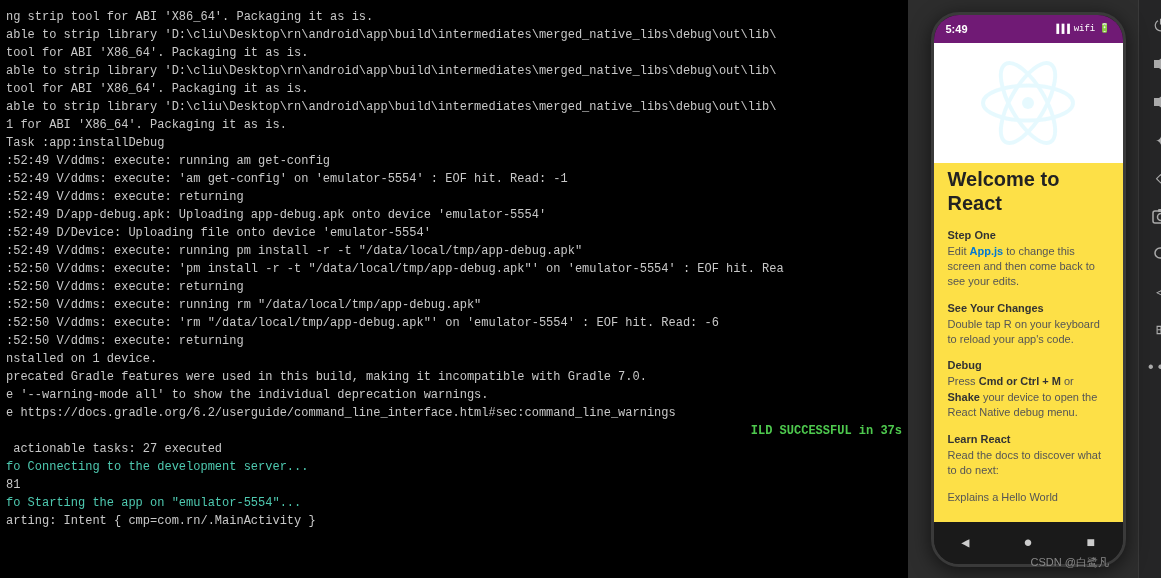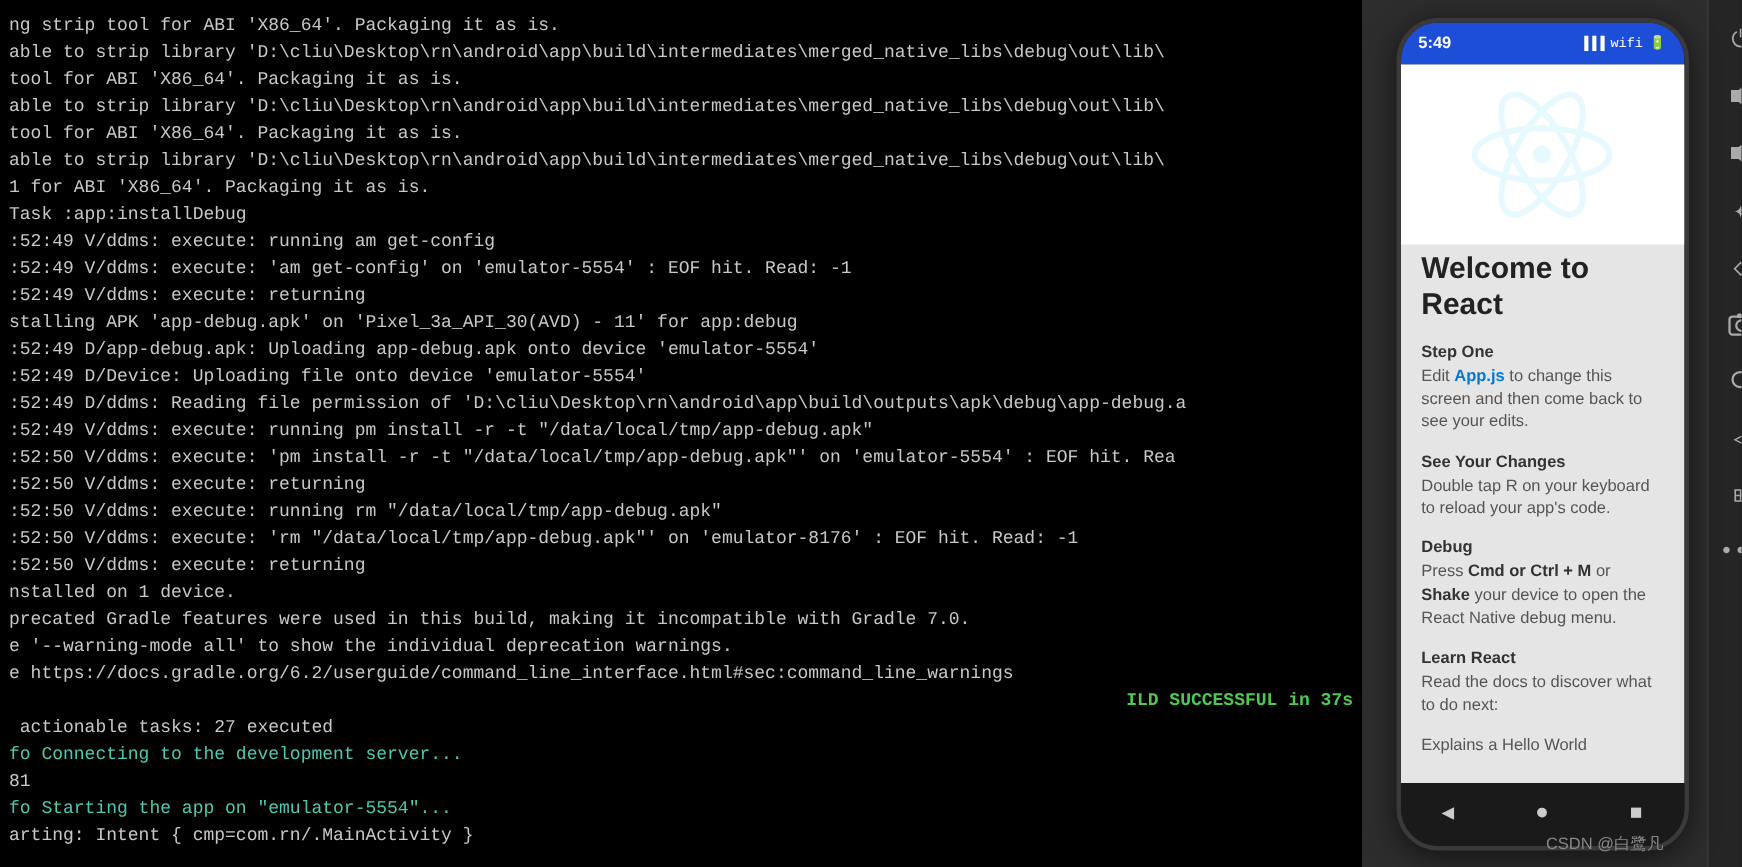--- a/index.html
+++ b/index.html
@@ -58,21 +58,21 @@
       border-radius: 28px;
       border: 3px solid #3a3a3a;
       display: flex;
       flex-direction: column;
       overflow: hidden;
       position: relative;
       box-shadow: 0 4px 20px rgba(0,0,0,0.6);
     }
 
     #phone-top-bar {
-      background: #1d4ed8;
+      background: #701a75;
       height: 28px;
       display: flex;
       align-items: center;
       justify-content: space-between;
       padding: 0 12px;
       flex-shrink: 0;
     }
 
     #phone-status-time {
       color: #fff;
@@ -87,21 +87,21 @@
       align-items: center;
     }
 
     #phone-status-icons span {
       color: #fff;
       font-size: 9px;
     }
 
     #phone-screen {
       flex: 1;
-      background: #e5e5e5;
+      background: #fde047;
       overflow: hidden;
       position: relative;
     }
 
     
     #react-logo-area {
       width: 100%;
       height: 120px;
       background: #fff;
       display: flex;
@@ -222,29 +222,27 @@
       <div class="line normal">tool for ABI 'X86_64'. Packaging it as is.</div>
       <div class="line normal">able to strip library 'D:\cliu\Desktop\rn\android\app\build\intermediates\merged_native_libs\debug\out\lib\</div>
       <div class="line normal">tool for ABI 'X86_64'. Packaging it as is.</div>
       <div class="line normal">able to strip library 'D:\cliu\Desktop\rn\android\app\build\intermediates\merged_native_libs\debug\out\lib\</div>
       <div class="line normal">1 for ABI 'X86_64'. Packaging it as is.</div>
       <div class="line normal"></div>
       <div class="line normal">Task :app:installDebug</div>
       <div class="line normal">:52:49 V/ddms: execute: running am get-config</div>
       <div class="line normal">:52:49 V/ddms: execute: 'am get-config' on 'emulator-5554' : EOF hit. Read: -1</div>
       <div class="line normal">:52:49 V/ddms: execute: returning</div>
-      <div class="line normal">stalling APK 'app-debug.apk' on 'Pixel_3a_API_30(AVD) - 11' for app:debug</div>
       <div class="line normal">:52:49 D/app-debug.apk: Uploading app-debug.apk onto device 'emulator-5554'</div>
       <div class="line normal">:52:49 D/Device: Uploading file onto device 'emulator-5554'</div>
-      <div class="line normal">:52:49 D/ddms: Reading file permission of 'D:\cliu\Desktop\rn\android\app\build\outputs\apk\debug\app-debug.a</div>
       <div class="line normal">:52:49 V/ddms: execute: running pm install -r -t "/data/local/tmp/app-debug.apk"</div>
       <div class="line normal">:52:50 V/ddms: execute: 'pm install -r -t "/data/local/tmp/app-debug.apk"' on 'emulator-5554' : EOF hit. Rea</div>
       <div class="line normal">:52:50 V/ddms: execute: returning</div>
       <div class="line normal">:52:50 V/ddms: execute: running rm "/data/local/tmp/app-debug.apk"</div>
-      <div class="line normal">:52:50 V/ddms: execute: 'rm "/data/local/tmp/app-debug.apk"' on 'emulator-8176' : EOF hit. Read: -1</div>
+      <div class="line normal">:52:50 V/ddms: execute: 'rm "/data/local/tmp/app-debug.apk"' on 'emulator-5554' : EOF hit. Read: -6</div>
       <div class="line normal">:52:50 V/ddms: execute: returning</div>
       <div class="line normal">nstalled on 1 device.</div>
       <div class="line normal"></div>
       <div class="line normal">precated Gradle features were used in this build, making it incompatible with Gradle 7.0.</div>
       <div class="line normal">e '--warning-mode all' to show the individual deprecation warnings.</div>
       <div class="line normal">e https://docs.gradle.org/6.2/userguide/command_line_interface.html#sec:command_line_warnings</div>
       <div class="line normal"></div>
       <div class="line success">ILD SUCCESSFUL in 37s</div>
       <div class="line normal"> actionable tasks: 27 executed</div>
       <div class="line info">fo Connecting to the development server...</div>

